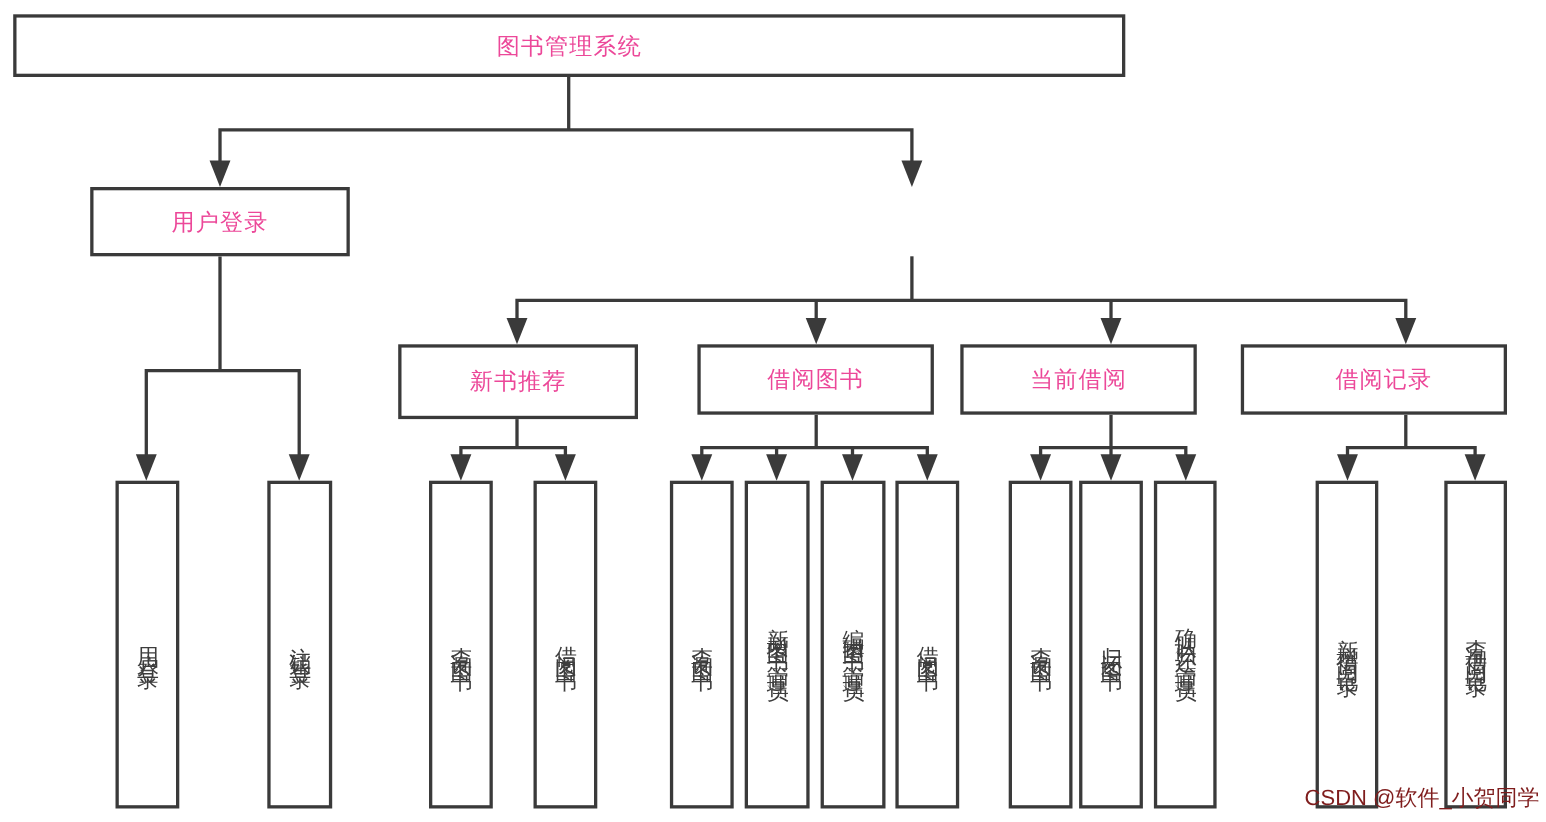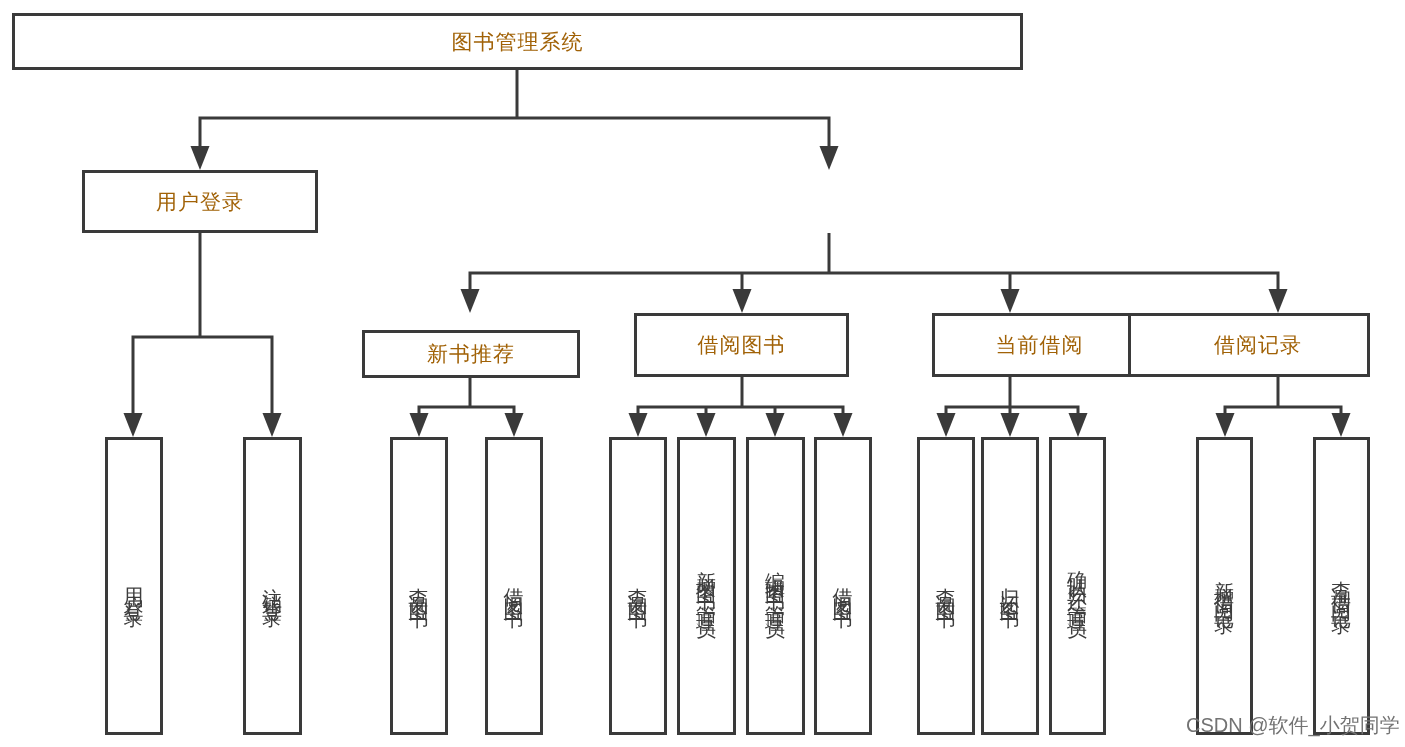--- a/index.html
+++ b/index.html
@@ -10,21 +10,21 @@
     font-family:"Liberation Sans",sans-serif;
     overflow:hidden;
   }
   #wires{position:absolute;left:0;top:0;z-index:1;}
   .hbox{
     position:absolute;
     box-sizing:border-box;
     border:3px solid #3a3a3a;
     background:#ffffff;
     display:flex;align-items:center;justify-content:center;
-    color:#a16207;
+    color:#ec4899;
     font-size:21px;
     letter-spacing:1px;
     z-index:2;
   }
   .vbox{
     position:absolute;
     box-sizing:border-box;
     border:3px solid #3a3a3a;
     background:#ffffff;
     top:437px;height:298px;
@@ -37,21 +37,21 @@
     text-orientation:mixed;
     font-size:20px;
     letter-spacing:7px;
     line-height:1;
     white-space:nowrap;
   }
   .watermark{
     position:absolute;
     left:1186px;top:712px;
     font-size:20px;
-    color:#737373;
+    color:#7f1d1d;
     z-index:3;
     white-space:nowrap;
   }
 </style>
 </head>
 <body>
 
 <div id="stage">
 
   <svg id="wires" width="1405" height="747" viewBox="0 0 1405 747" fill="none" stroke="#3a3a3a" stroke-width="3">
@@ -106,27 +106,27 @@
   </svg>
 
   <div class="hbox" style="left:12px;top:13px;width:1011px;height:57px;">
     <span>图书管理系统</span>
   </div>
 
   <div class="hbox" style="left:82px;top:170px;width:236px;height:63px;">
     <span>用户登录</span>
   </div>
 
-  <div class="hbox" style="left:362px;top:330px;width:218px;height:48px;">
+  <div class="hbox" style="left:362px;top:313px;width:218px;height:68px;">
     <span>新书推荐</span>
   </div>
   <div class="hbox" style="left:634px;top:313px;width:215px;height:64px;">
     <span>借阅图书</span>
   </div>
-  <div class="hbox" style="left:932px;top:313px;width:215px;height:64px;">
+  <div class="hbox" style="left:873px;top:313px;width:215px;height:64px;">
     <span>当前借阅</span>
   </div>
   <div class="hbox" style="left:1128px;top:313px;width:242px;height:64px;padding-left:18px;">
     <span>借阅记录</span>
   </div>
 
   <div class="vbox" style="left:105px;width:58px;">
     <span class="vtext">用户登录</span>
   </div>
   <div class="vbox" style="left:243px;width:59px;">

